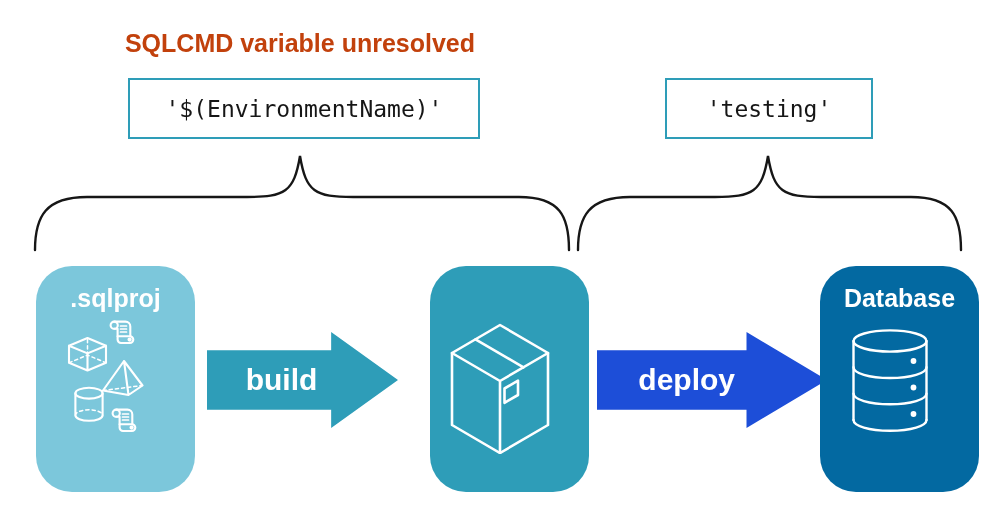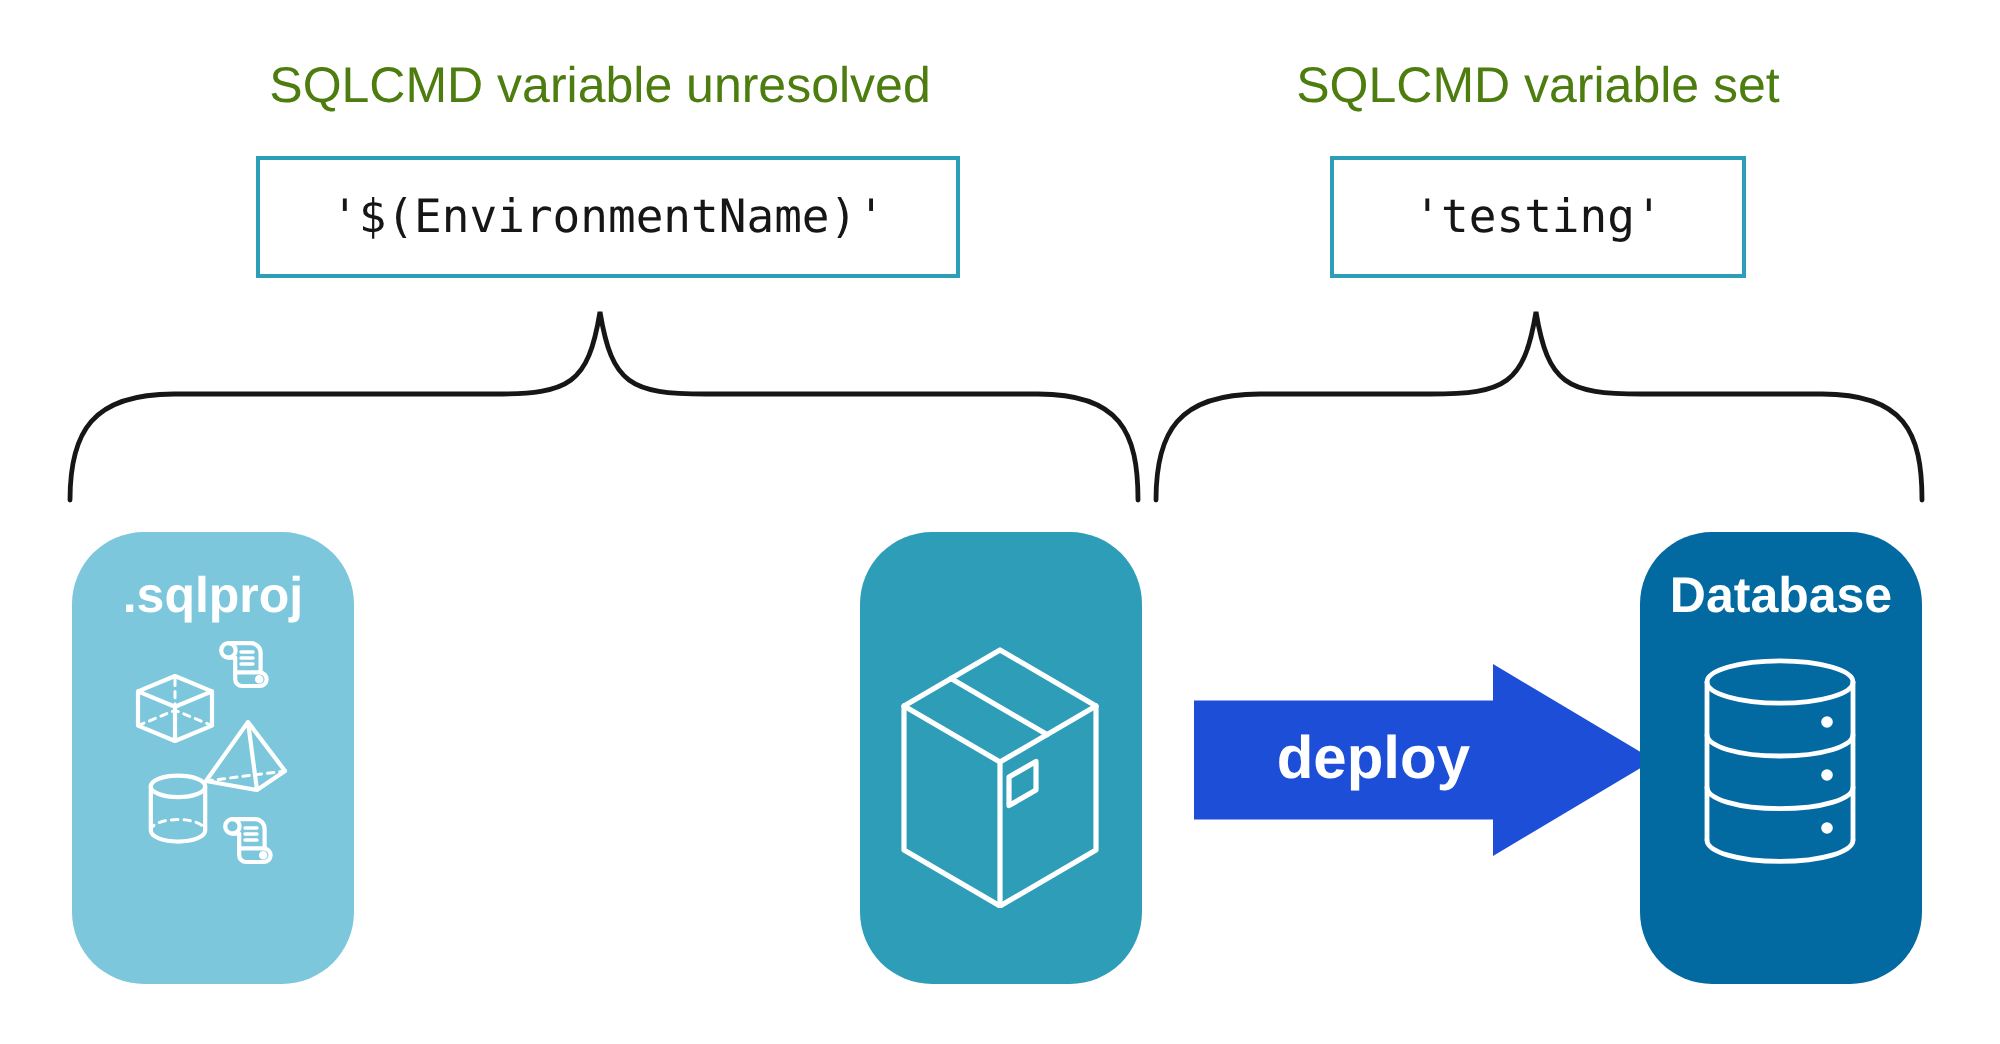--- a/index.html
+++ b/index.html
@@ -2,38 +2,38 @@
 <html><head>
 <meta charset="utf-8">
 <style>
   html,body { margin:0; padding:0; background:#ffffff; }
   .canvas {
     position:relative; width:1000px; height:522px; background:#ffffff;
     font-family:"Liberation Sans", sans-serif; overflow:hidden;
   }
   .heading {
     position:absolute; top:29px; width:400px; text-align:center;
-    font-size:25px; font-weight:normal; color:#4d7c0f; letter-spacing:0px;
+    font-size:25px; font-weight:bold; color:#c2410c; letter-spacing:0px;
   }
   #heading-left  { left:100px; }
   #heading-right { left:569px; }
   .codebox {
     position:absolute; top:78px; height:61px; box-sizing:border-box;
     background:#ffffff; border:2.5px solid #2E9DB8;
     display:flex; align-items:center; justify-content:center;
     font-family:"DejaVu Sans Mono", monospace; font-size:23px; color:#161616;
   }
   #code-left  { left:128px; width:352px; }
   #code-right { left:665px; width:208px; }
   .brace { position:absolute; top:150px; }
   .brace path { fill:none; stroke:#161616; stroke-width:2.4; stroke-linecap:round; }
   #brace-left  { left:33px; }
   #brace-right { left:576px; }
   .node {
-    position:absolute; top:266px; width:141px; height:226px; border-radius:36px;
+    position:absolute; top:266px; width:159px; height:226px; border-radius:36px;
   }
   #node-sqlproj  { left:36px;  background:#7CC7DB; }
   #node-dacpac   { left:430px; background:#2E9DB8; }
   #node-database { left:820px; background:#0369a1; }
   .node-label {
     position:absolute; top:18px; left:0; width:100%; text-align:center;
     font-size:25px; font-weight:bold; color:#ffffff;
   }
   .icon-svg { position:absolute; }
   .icon-svg * { fill:none; stroke:#ffffff; stroke-linecap:round; stroke-linejoin:round; }
@@ -57,21 +57,20 @@
     display:flex; align-items:center; justify-content:center;
     color:#ffffff; font-size:30px; font-weight:bold;
   }
 </style>
 </head>
 <body>
 
 <div class="canvas">
 
   <div class="heading" id="heading-left">SQLCMD variable unresolved</div>
-  <div class="heading" id="heading-right">SQLCMD variable set</div>
 
   <div class="codebox" id="code-left">
     <span>'$(EnvironmentName)'</span>
   </div>
   <div class="codebox" id="code-right">
     <span>'testing'</span>
   </div>
 
   <svg class="brace" id="brace-left" width="540" height="104" viewBox="0 0 540 104">
     <path d="M2,100 C2,66 13,47 54,47 L214,47 C252,47 261,42 267,6 C273,42 282,47 320,47 L486,47 C527,47 536,66 536,100"></path>
@@ -113,20 +112,23 @@
         <circle cx="5.2" cy="5.2" r="3.6"></circle>
         <path d="M5.2,1.6 H16.5 A4.8,4.8 0 0 1 21.3,6.4 V16.2"></path>
         <path d="M5.2,8.8 H8.6 V16.2"></path>
         <path d="M8.6,16.2 H20.9 A3.4,3.4 0 0 1 24.3,19.6 A3.4,3.4 0 0 1 20.9,23 H12 A3.4,3.4 0 0 1 8.6,19.6 Z"></path>
         <circle cx="20.6" cy="19.6" r="1.1"></circle>
         <path class="thin" d="M11.5,6 H17.5 M11.5,9 H17.5 M11.5,12 H17.5"></path>
       </g>
     </svg>
   </div>
 
+  <div class="arrow" id="arrow-build">
+    <div class="arrow-label">build</div>
+  </div>
 
   <div class="node" id="node-dacpac">
     <svg class="icon-svg" id="icon-dacpac" width="104" height="132" viewBox="0 0 104 132">
       <path d="M52,3 L100,31 V103 L52,131 L4,103 V31 Z"></path>
       <path d="M4,31 L52,59 L100,31 M52,59 V131"></path>
       <path d="M27.5,17.3 L75.5,45.3"></path>
       <polygon points="56.5,66.5 70,58.7 70,73 56.5,80.8"></polygon>
     </svg>
   </div>
 

